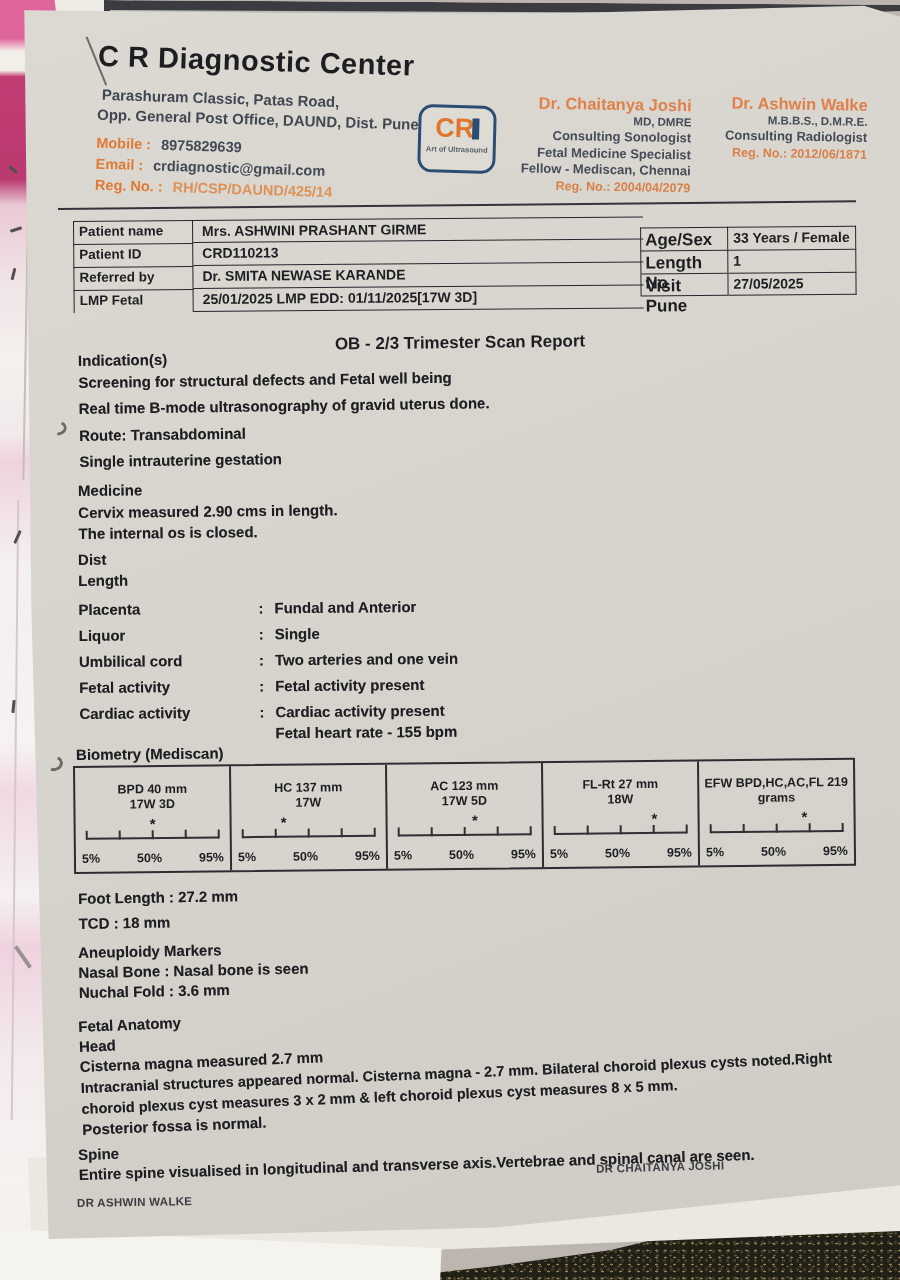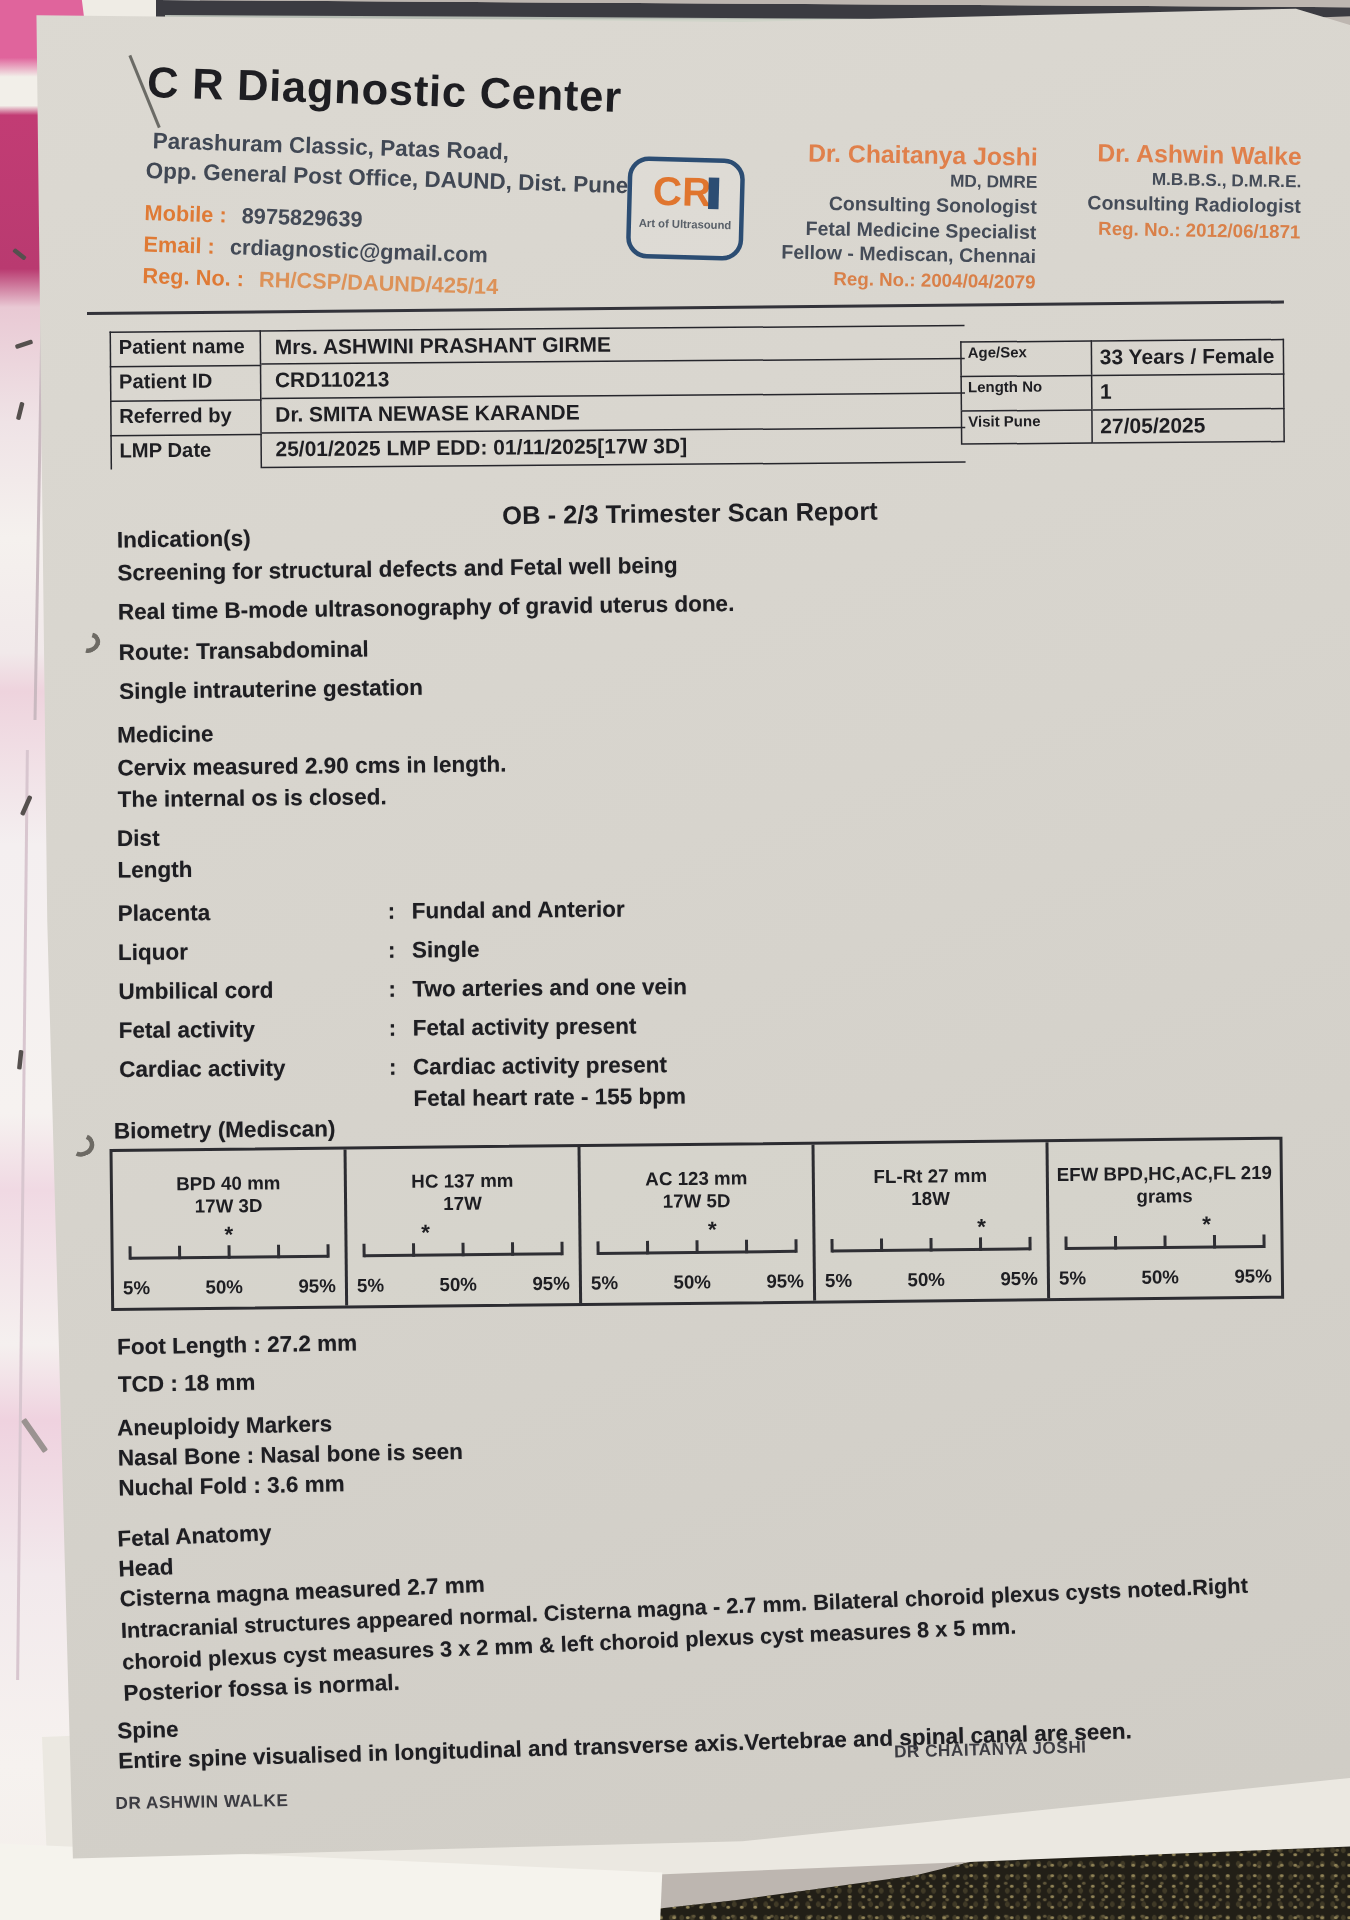--- a/index.html
+++ b/index.html
@@ -76,27 +76,27 @@
   .doc-line{font-size:13px;font-weight:700;color:#454c58;line-height:16.5px;}
   .doc-reg{font-size:12.5px;font-weight:700;color:#d98049;line-height:16px;}
 
   .hdr-rule{position:absolute;left:58px;top:208px;width:798px;border-top:2.5px solid #33333a;
     transform:rotate(-0.55deg);transform-origin:left top;}
 
   
   .pt{position:absolute;left:73px;top:221px;width:570px;transform:rotate(-0.45deg);
     transform-origin:left top;font-weight:700;}
   .pt-row{display:flex;height:23px;}
-  .pt-lbl{width:101px;border:1.7px solid #26262c;border-bottom:none;padding:2px 5px 0;font-size:13.5px;}
+  .pt-lbl{width:120px;border:1.7px solid #26262c;border-bottom:none;padding:2px 5px 0;font-size:13.5px;}
   .pt-row:last-child .pt-lbl{border-bottom:1.7px solid #26262c;}
   .pt-val{flex:1;border-bottom:1.7px solid #26262c;padding:2px 9px 0;font-size:14px;white-space:nowrap;}
   .pt-row:first-child .pt-val{border-top:1.7px solid #26262c;}
   .pt-side{position:absolute;left:567px;top:11px;width:216px;font-weight:700;}
   .ps-row{display:flex;height:23px;}
-  .ps-l{width:88px;border:1.7px solid #26262c;border-bottom:none;padding:2px 4px 0;font-size:10px;}
+  .ps-l{width:88px;border:1.7px solid #26262c;border-bottom:none;padding:2px 4px 0;font-size:17px;}
   .ps-v{flex:1;border:1.7px solid #26262c;border-left:none;border-bottom:none;padding:2px 5px 0;
     font-size:14px;white-space:nowrap;overflow:visible;}
   .ps-row:last-child .ps-l,.ps-row:last-child .ps-v{border-bottom:1.7px solid #26262c;}
 
   .rpt-title{position:absolute;left:235px;top:333px;width:450px;text-align:center;font-size:17px;
     font-weight:700;transform:rotate(-0.7deg);}
 
   .sec{position:absolute;left:0;top:0;width:900px;height:0;overflow:visible;}
 
   .sv-row{position:absolute;left:78px;display:flex;font-weight:700;font-size:15px;
@@ -203,21 +203,21 @@
       </div>
       <div class="pt-row">
         <div class="pt-lbl">Patient ID</div>
         <div class="pt-val">CRD110213</div>
       </div>
       <div class="pt-row">
         <div class="pt-lbl">Referred by</div>
         <div class="pt-val">Dr. SMITA NEWASE KARANDE</div>
       </div>
       <div class="pt-row">
-        <div class="pt-lbl">LMP Date</div>
+        <div class="pt-lbl">LMP Fetal</div>
         <div class="pt-val">25/01/2025 LMP EDD: 01/11/2025[17W 3D]</div>
       </div>
       <div class="pt-side">
         <div class="ps-row">
           <div class="ps-l">Age/Sex</div>
           <div class="ps-v">33 Years / Female</div>
         </div>
         <div class="ps-row">
           <div class="ps-l">Length No</div>
           <div class="ps-v">1</div>

